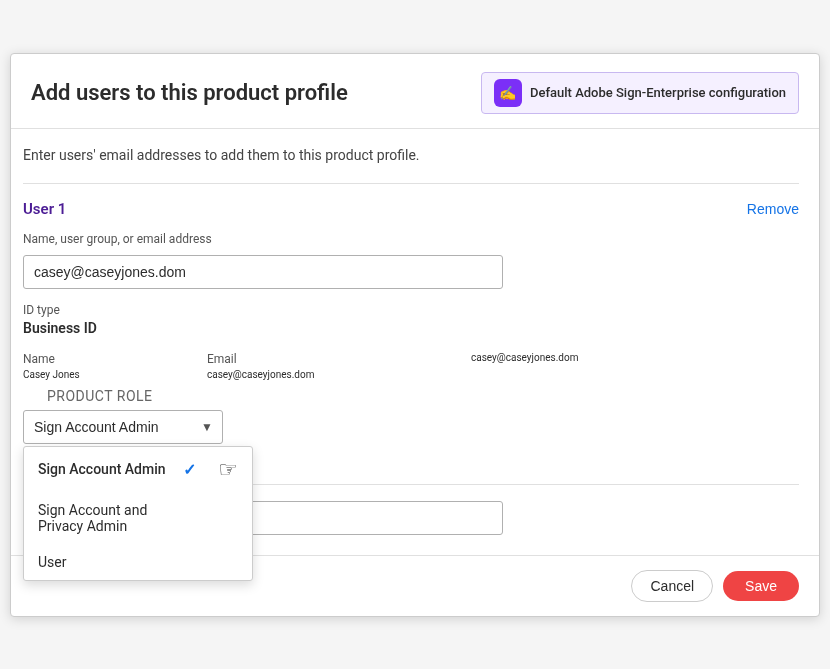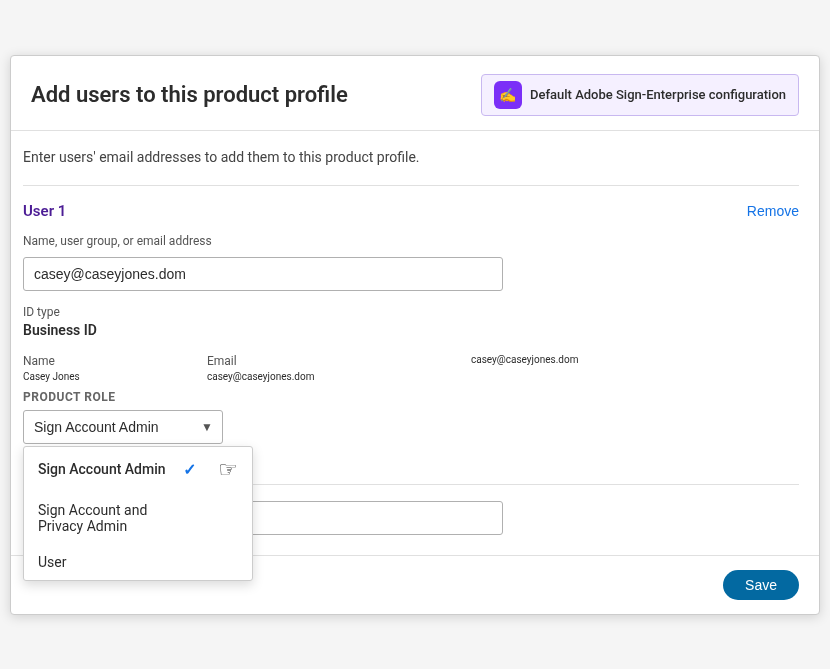--- a/index.html
+++ b/index.html
@@ -119,26 +119,27 @@
       display: grid;
       grid-template-columns: 180px 260px 1fr;
       gap: 4px;
       margin-bottom: 8px;
     }
     .info-col { }
     .info-col-label { font-size: 12px; color: #555; margin-bottom: 3px; }
     .info-col-value { font-size: 10px; color: #2c2c2c; }
     .product-role-section { margin-bottom: 6px; }
     .product-role-label {
-      font-size: 12px;
-      font-weight: 700;
+      font-size: 14px;
+      font-weight: 400;
       color: #666;
       text-transform: uppercase;
       letter-spacing: 0.5px;
       margin-bottom: 6px;
+      margin-left: 24px;
     }
     .dropdown-wrapper { position: relative; display: inline-block; }
     .dropdown-select {
       appearance: none;
       -webkit-appearance: none;
       width: 200px;
       height: 34px;
       border: 1px solid #b0b0b0;
       border-radius: 3px;
       padding: 0 36px 0 10px;
@@ -215,21 +216,21 @@
       border-radius: 16px;
       background: #fff;
       font-size: 14px;
       color: #2c2c2c;
       cursor: pointer;
     }
     .btn-save {
       padding: 7px 22px;
       border: none;
       border-radius: 16px;
-      background: #0369a1;
+      background: #ef4444;
       font-size: 14px;
       color: #fff;
       cursor: pointer;
       font-weight: 500;
     }
   </style>
 </head>
 <body>
 
 <div class="window">
@@ -307,16 +308,17 @@
     </div>
 
     <div class="second-user-section">
       <hr class="divider">
       <div class="second-user-input"></div>
     </div>
 
   </div>
 
   <div class="footer">
+    <button class="btn-cancel">Cancel</button>
     <button class="btn-save">Save</button>
   </div>
 
 </div>
 
 </body></html>

